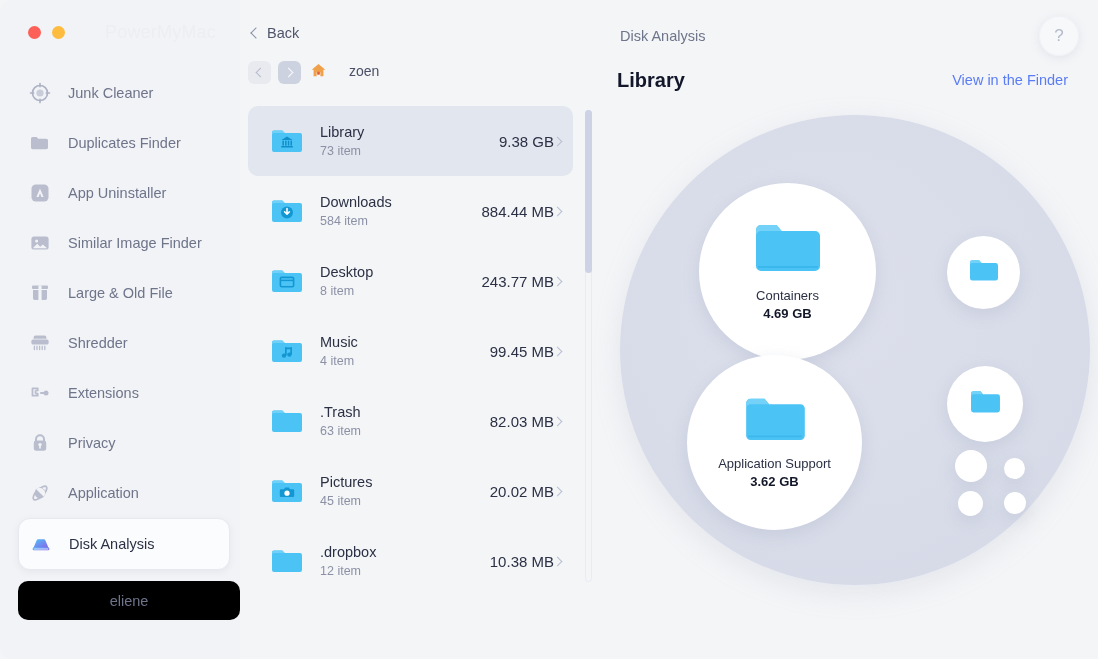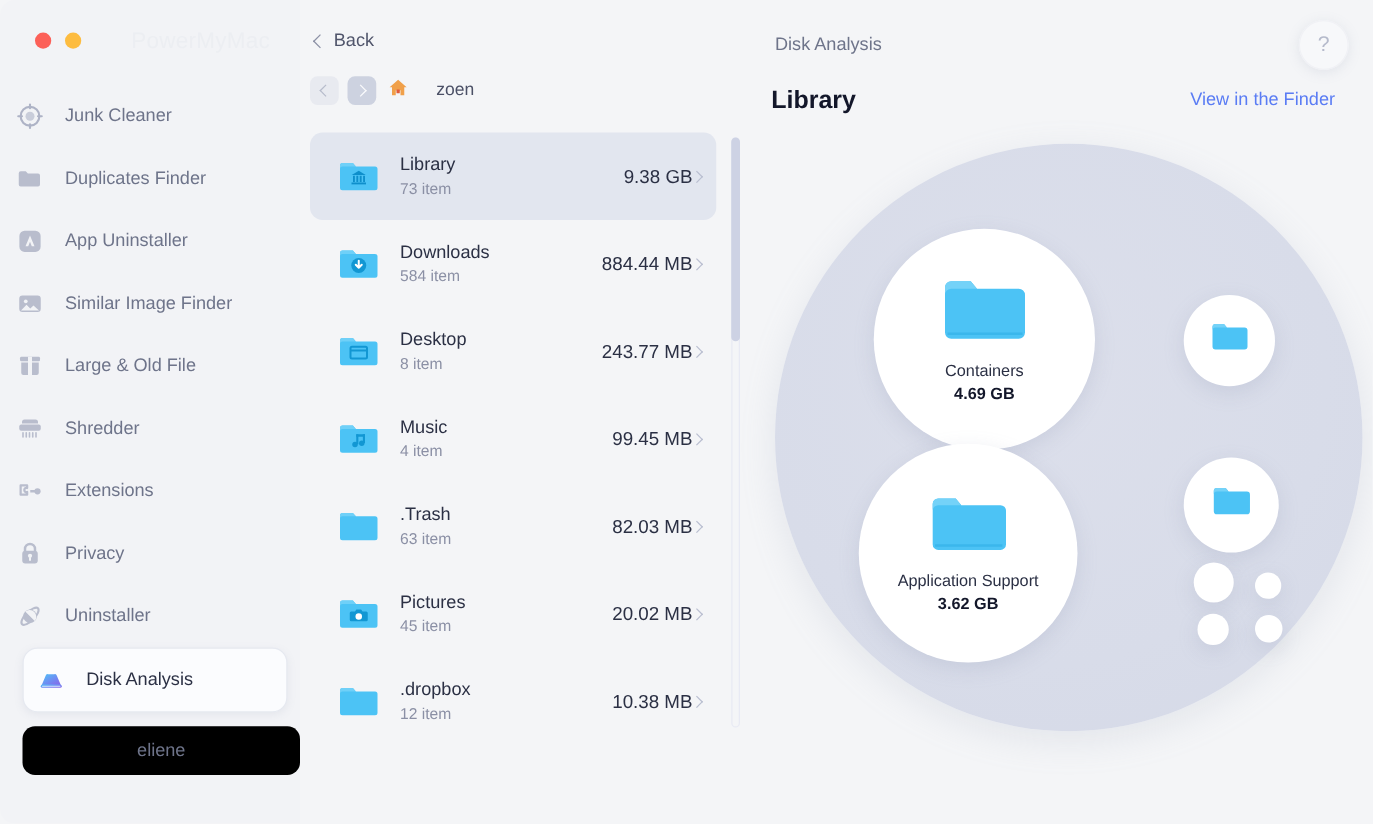--- a/index.html
+++ b/index.html
@@ -40,21 +40,21 @@
     white-space: nowrap;
   }
 
   .nav {
     position: absolute; left: 0; top: 68px;
     width: 240px;
   }
   .nav-item {
     display: flex; align-items: center;
     height: 50px;
-    padding-left: 12px;
+    padding-left: 28px;
     gap: 16px;
     cursor: default;
   }
   .nav-item .label {
     font-size: 14.5px;
     color: #6e748a;
     white-space: nowrap;
   }
   .nav-item.active {
     margin: 0 10px 0 18px;
@@ -352,21 +352,21 @@
       </div>
 
       <div class="nav-item">
         <span class="nav-icon">
           <svg viewBox="0 0 24 24" width="24" height="24">
               <circle cx="12" cy="12" r="5.4" fill="#b9bdcd"></circle>
               <ellipse cx="12" cy="12" rx="9" ry="3.6" transform="rotate(-45 12 12)" fill="none" stroke="#b9bdcd" stroke-width="1.7"></ellipse>
               <path d="M8.2 8.2a5.4 5.4 0 0 1 7.6 7.6z" fill="#f2f3f6"></path>
             </svg>
         </span>
-        <span class="label">Uninstaller</span>
+        <span class="label">Application</span>
       </div>
 
       <div class="nav-item active">
         <span class="nav-icon">
           <svg viewBox="0 0 24 24" width="24" height="24">
             <defs>
                 <linearGradient id="hdg" x1="0" y1="0" x2="1" y2="1">
               <stop offset="0" stop-color="#4fc4f7"></stop>
                   <stop offset=".55" stop-color="#6f8bf2"></stop>
                   <stop offset="1" stop-color="#8b63e8"></stop>

